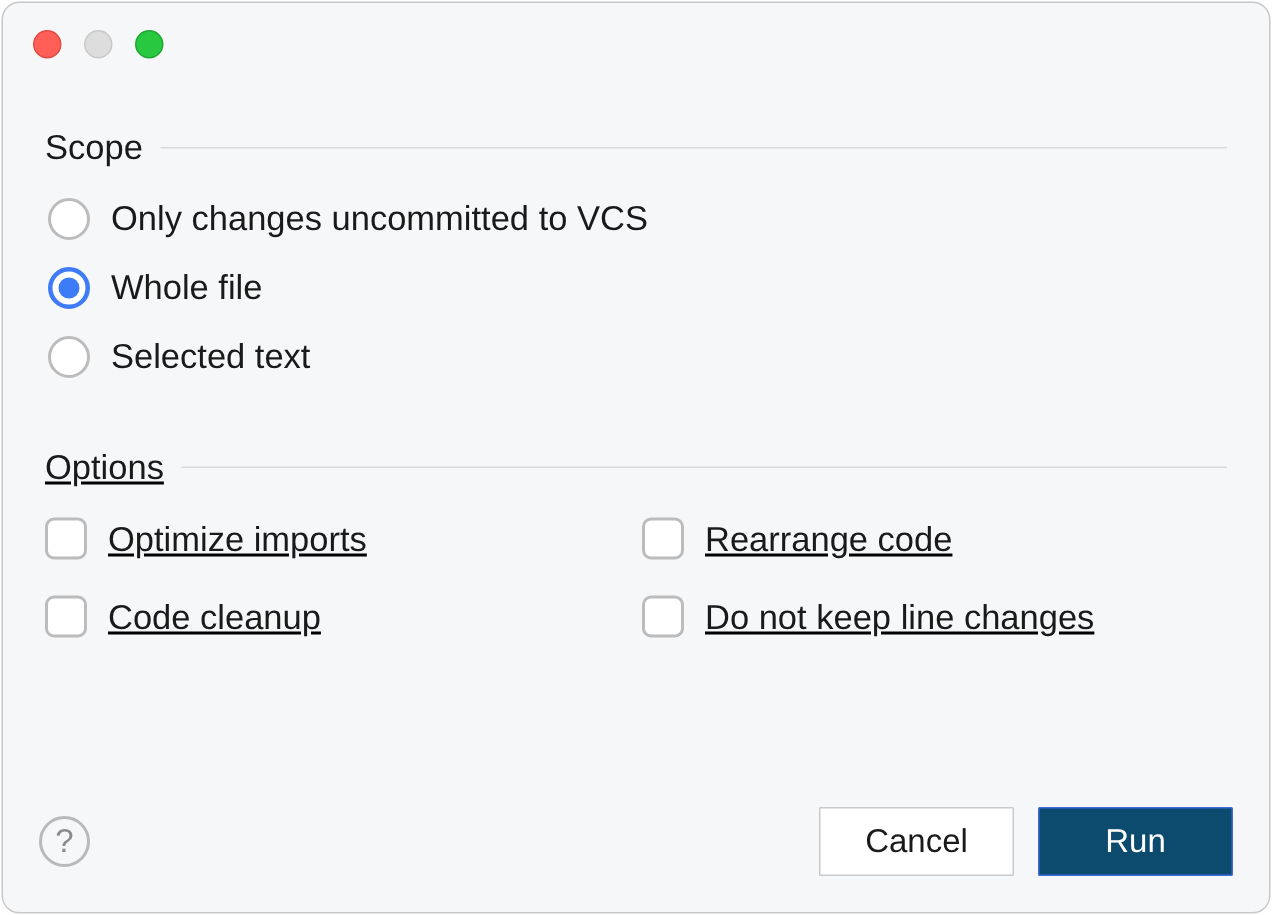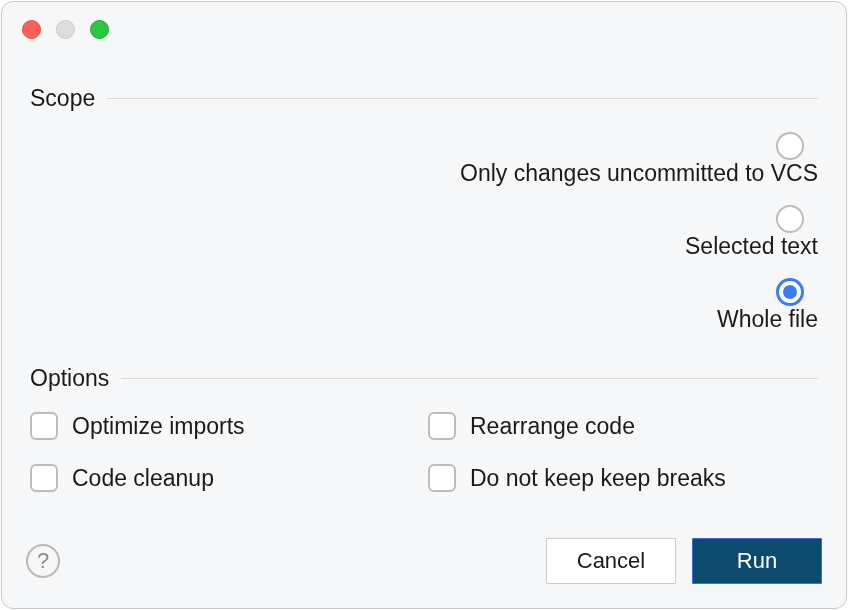--- a/index.html
+++ b/index.html
@@ -62,23 +62,22 @@
     color: #1a1a1a;
     margin-right: 12px;
   }
   .section-line {
     flex: 1;
     height: 1px;
     background: #d9d9d9;
   }
   .radio-row {
     display: flex;
-    align-items: flex-end;
+    align-items: flex-start;
     margin: 0 0 18px 2px;
-    flex-direction: column;
   }
   .radio {
     width: 28px; height: 28px;
     border-radius: 50%;
     border: 2px solid #bcbcbc;
     background: #fff;
     margin-right: 14px;
     display: flex;
     align-items: center;
     justify-content: center;
@@ -91,21 +90,22 @@
     content: "";
     width: 14px; height: 14px;
     border-radius: 50%;
     background: #3e7bf6;
   }
   .radio-label {
     font-size: 23px;
     color: #1a1a1a;
   }
   .options-section {
-    margin-top: 32px;
+    margin-top: 46px;
+    text-decoration: underline;
   }
   .options-grid {
     display: grid;
     grid-template-columns: 1fr 1fr;
     row-gap: 24px;
     column-gap: 8px;
   }
   .check-row {
     display: flex;
     align-items: center;
@@ -181,26 +181,26 @@
     <div class="section-header">
       <div class="section-label">Scope</div>
       <div class="section-line"></div>
     </div>
 
     <div class="radio-row">
       <div class="radio"></div>
       <div class="radio-label">Only changes uncommitted to VCS</div>
     </div>
     <div class="radio-row">
+      <div class="radio selected"></div>
+      <div class="radio-label">Whole file</div>
+    </div>
+    <div class="radio-row">
       <div class="radio"></div>
       <div class="radio-label">Selected text</div>
-    </div>
-    <div class="radio-row">
-      <div class="radio selected"></div>
-      <div class="radio-label">Whole file</div>
     </div>
 
     <div class="options-section">
       <div class="section-header">
         <div class="section-label">Options</div>
         <div class="section-line"></div>
       </div>
 
       <div class="options-grid">
         <div class="check-row">
@@ -210,21 +210,21 @@
         <div class="check-row">
           <div class="checkbox"></div>
           <div class="check-label">Rearrange code</div>
         </div>
         <div class="check-row">
           <div class="checkbox"></div>
           <div class="check-label">Code cleanup</div>
         </div>
         <div class="check-row">
           <div class="checkbox"></div>
-          <div class="check-label">Do not keep keep breaks</div>
+          <div class="check-label">Do not keep line changes</div>
         </div>
       </div>
     </div>
 
   </div>
 
   <div class="footer">
     <div class="help">
       <span>?</span>
     </div>

